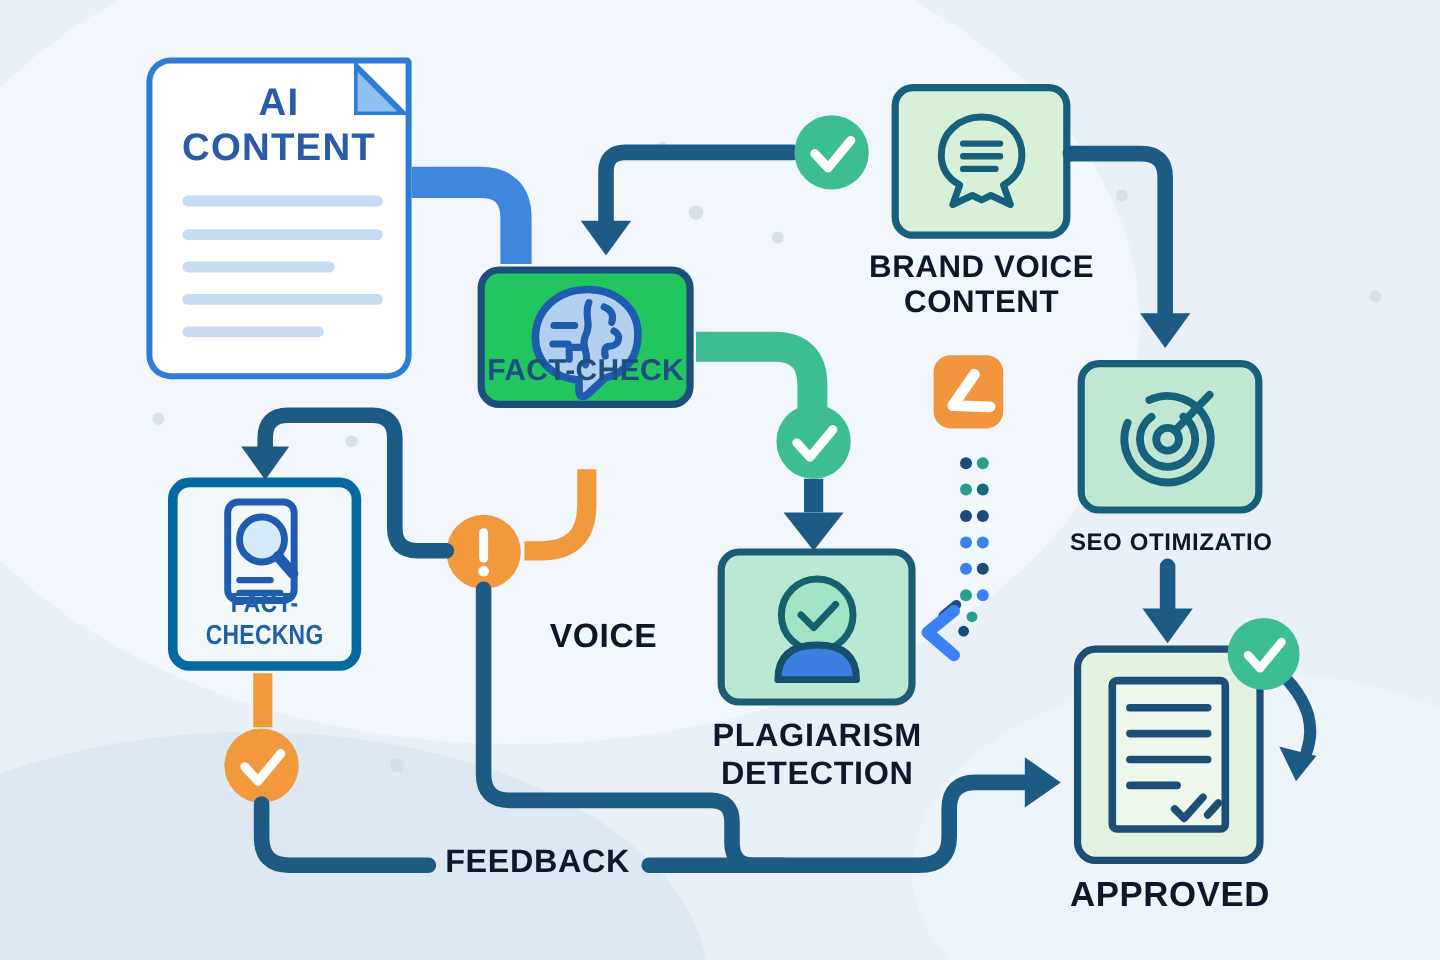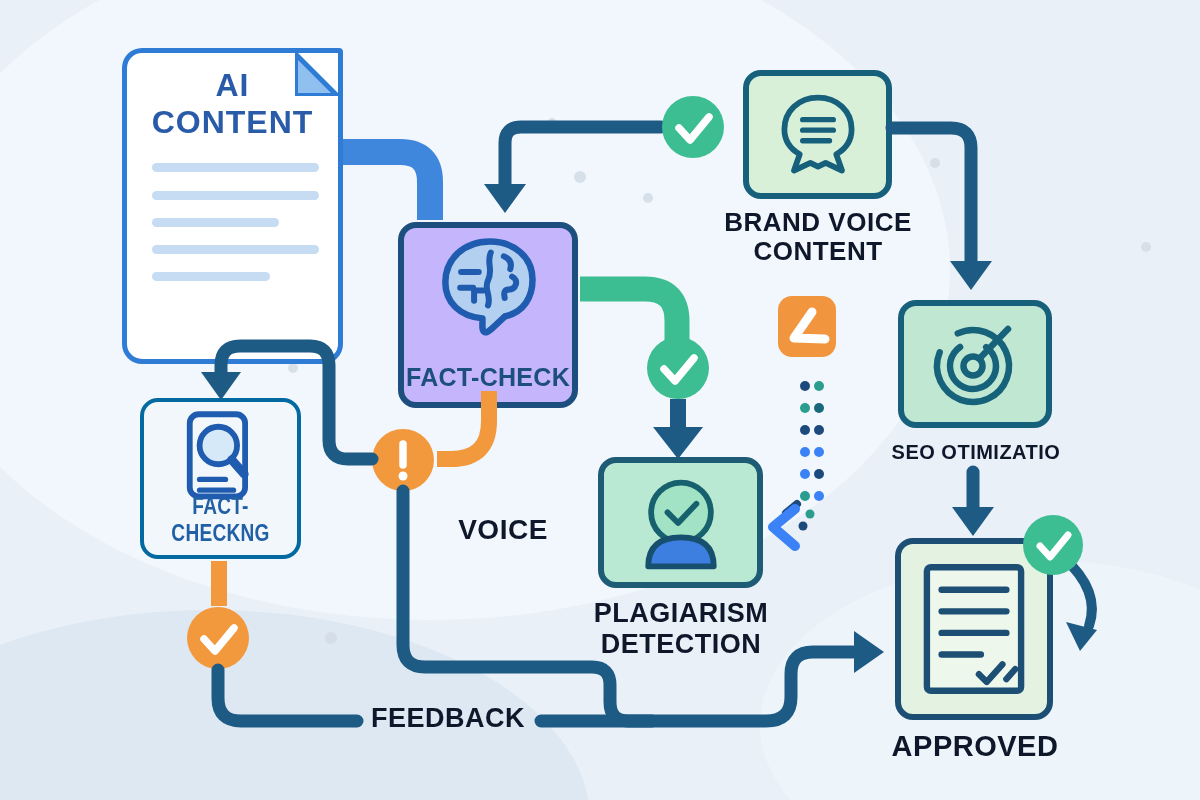--- a/index.html
+++ b/index.html
@@ -30,21 +30,21 @@
         <circle cx="648" cy="198" r="5"></circle>
       <circle cx="293" cy="368" r="5"></circle>
         <circle cx="331" cy="638" r="6"></circle>
       <circle cx="132" cy="349" r="5"></circle>
         <circle cx="935" cy="163" r="5"></circle>
       <circle cx="1146" cy="247" r="5"></circle>
         <circle cx="552" cy="122" r="4"></circle>
     </g>
   </svg>
 
-  <div class="node" style="left:122px;top:48px;width:221px;height:316px;background:#ffffff;
+  <div class="node" style="left:122px;top:48px;width:221px;height:268px;background:#ffffff;
               border:5px solid #2e7cd6;border-radius:20px;border-top-right-radius:4px;">
     <svg width="46" height="46" style="position:absolute;right:-3px;top:-3px;">
       <polygon points="0,0 0,46 46,46" fill="#2e7cd6"></polygon>
       <polygon points="3,10 3,43 36,43" fill="#8fc0f0"></polygon>
     </svg>
     <div style="margin-top:14px;font-weight:700;color:#2a5ba9;text-align:center;
                 font-size:32px;line-height:37px;letter-spacing:1px;">
       <div>AI</div>
       <div>CONTENT</div>
     </div>
@@ -52,21 +52,21 @@
       <g fill="#c6dcf2">
         <rect x="25" y="2" width="167" height="9" rx="4.5"></rect>
         <rect x="25" y="30" width="167" height="9" rx="4.5"></rect>
         <rect x="25" y="57" width="127" height="9" rx="4.5"></rect>
         <rect x="25" y="84" width="167" height="9" rx="4.5"></rect>
         <rect x="25" y="111" width="118" height="9" rx="4.5"></rect>
       </g>
     </svg>
   </div>
 
-  <div class="node" style="left:398px;top:222px;width:180px;height:186px;background:#c4b5fd;
+  <div class="node" style="left:398px;top:222px;width:180px;height:118px;background:#22c55e;
               border:6px solid #1d4f7e;border-radius:18px;">
     <svg width="116" height="102" viewBox="0 0 120 110" style="margin-top:6px;">
       <path d="M62 8 C34 8 14 27 14 52 C14 74 30 89 54 91 L54 101 Q55 110 63 103 L78 89 C99 84 108 68 108 49 C108 25 88 8 62 8 Z" fill="#b3d0f0" stroke="#1f5cb0" stroke-width="7" stroke-linejoin="round"></path>
       <g fill="none" stroke="#1f5cb0" stroke-width="6.5" stroke-linecap="round">
         <path d="M63 20 C58 32 66 38 60 50 C55 60 64 66 60 77"></path>
         <path d="M31 41 H50"></path>
         <path d="M30 58 H44"></path>
         <path d="M45 72 V61 H55"></path>
         <path d="M77 24 Q87 28 84 38"></path>
         <path d="M86 46 C94 50 90 60 82 60 Q76 60 78 69"></path>
@@ -114,21 +114,21 @@
       <polyline points="41,40 52,51 71,31" fill="none" stroke="#17606e" stroke-width="6" stroke-linecap="round" stroke-linejoin="round"></polyline>
       <path d="M21 96 Q21 66 55 66 Q89 66 89 96 Z" fill="#3c7fe0" stroke="#174f6e" stroke-width="6" stroke-linejoin="round"></path>
     </svg>
   </div>
   <div class="node-label" style="left:561px;top:598px;width:240px;font-size:27px;">
     <div>PLAGIARISM</div>
     <div>DETECTION</div>
   </div>
 
   <div class="node" style="left:140px;top:398px;width:161px;height:161px;background:#f2f7fc;
-              border:4px solid #0369a1;border-radius:18px;">
+              border:8px solid #0369a1;border-radius:18px;">
     <svg width="90" height="100" viewBox="0 0 100 112" style="margin-top:6px;">
       <rect x="15" y="7" width="62" height="92" rx="10" fill="none" stroke="#1f5cb0" stroke-width="6.5"></rect>
       <circle cx="47" cy="42" r="21" fill="#d6e9f8" stroke="#1f5cb0" stroke-width="6.5"></circle>
       <path d="M62 58 L76 74" stroke="#1f5cb0" stroke-width="10" stroke-linecap="round"></path>
       <path d="M26 80 H55" stroke="#1f5cb0" stroke-width="6" stroke-linecap="round"></path>
       <path d="M26 92 H64" stroke="#1f5cb0" stroke-width="6" stroke-linecap="round"></path>
     </svg>
     <div class="inbox-label" style="position:absolute;bottom:8px;width:100%;text-align:center;font-size:23px;
                 color:#2160a5;transform:scaleX(0.83);">FACT-CHECKNG</div>
   </div>

